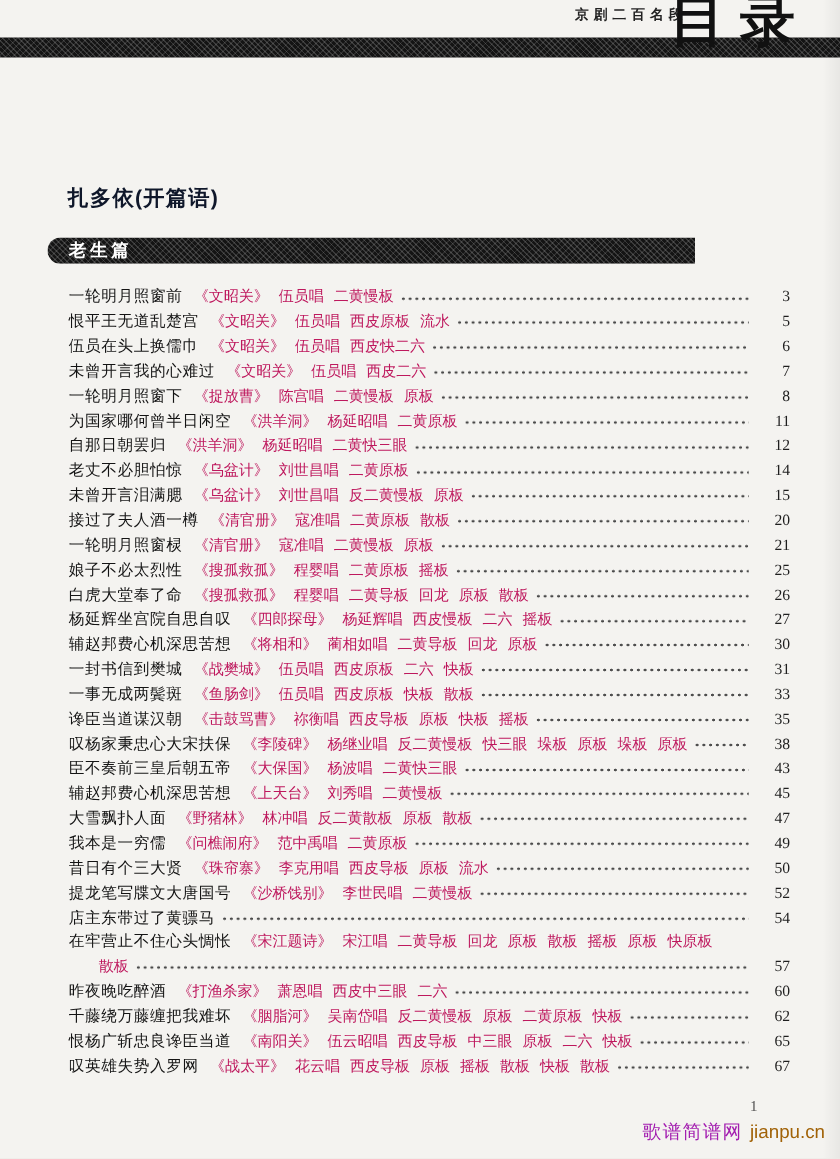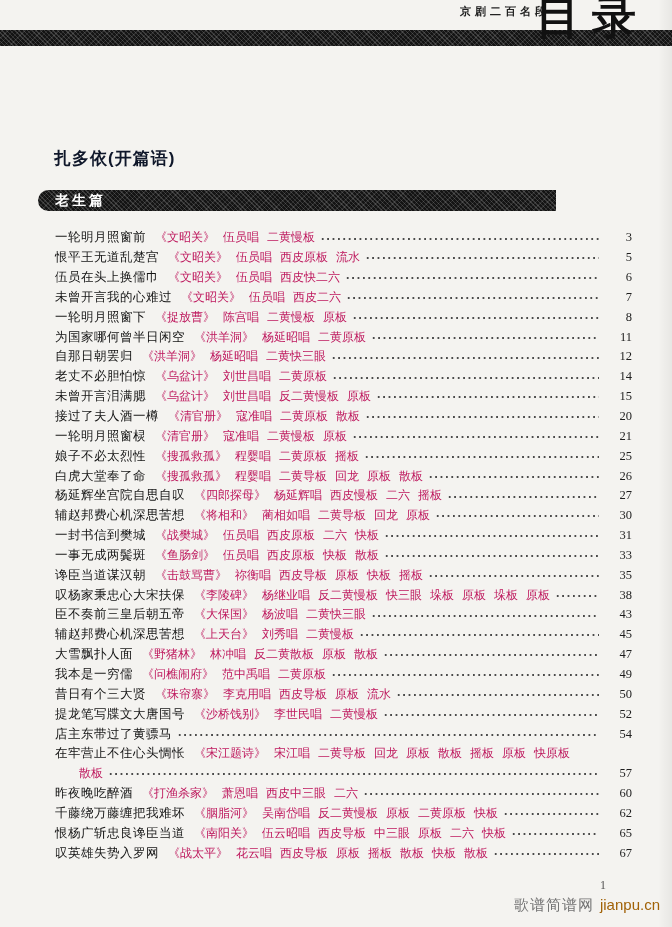--- a/index.html
+++ b/index.html
@@ -70,21 +70,21 @@
     font-family:"Liberation Serif",serif;font-size:12.5px;color:#1e1e1e;
   }
   .footer-pageno{
     position:absolute;top:878px;right:66px;
     font-family:"Liberation Serif",serif;font-size:12px;color:#555;
   }
   .watermark{
     position:absolute;top:896px;right:12px;
     font-size:15px;white-space:nowrap;
   }
-  .wm-name{color:#737373;letter-spacing:1px;font-family:Liberation Serif, serif;}
+  .wm-name{color:#a21caf;letter-spacing:1px;font-family:Liberation Serif, serif;}
   .wm-domain{color:#a16207;margin-left:6px;}
 </style>
 </head>
 <body>
 
 <div class="page">
 
   <div class="top-band band-texture"></div>
 
   <span class="series-label">京剧二百名段</span>

